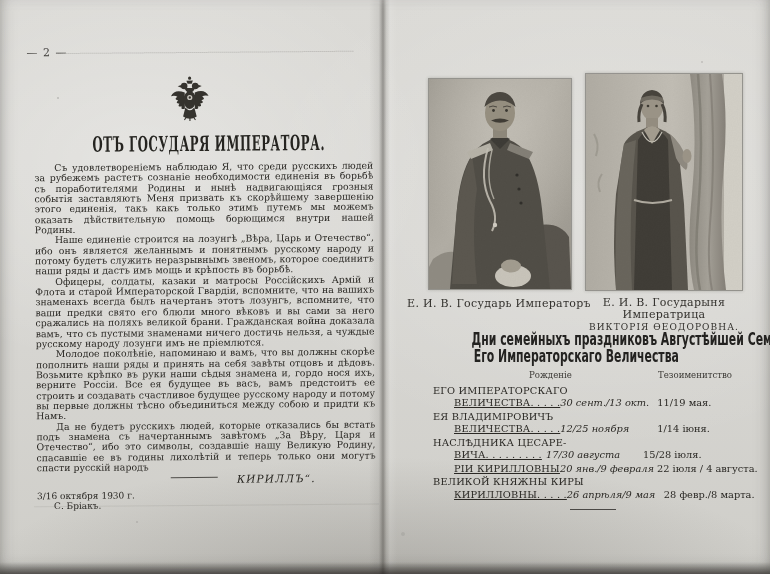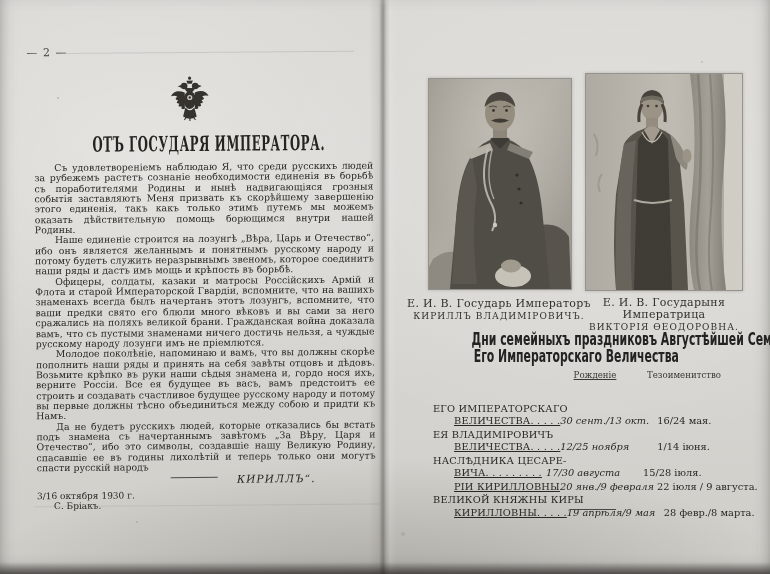--- a/index.html
+++ b/index.html
@@ -47,23 +47,23 @@
   .cap-l1{font-size:11px;letter-spacing:0.3px;line-height:12px;}
   .cap-l2{font-size:9px;letter-spacing:1.1px;line-height:13px;}
 
   .fam-heading{position:absolute;left:0;top:331px;width:387px;text-align:center;
     font-family:"DejaVu Sans","Liberation Sans",sans-serif;font-weight:700;color:#232220;
     font-size:17px;line-height:16.5px;white-space:nowrap;}
   .fam-heading .squeeze{display:inline-block;transform:scaleX(0.64);transform-origin:50% 50%;}
 
   .fam-table{position:absolute;left:50px;top:370px;width:332px;font-size:9.8px;color:#2a2824;}
   .t-headers{position:relative;height:13px;font-size:8.6px;color:#3a3834;}
-  .th-birth{position:absolute;left:112px;width:100px;text-align:center;text-decoration:underline;}
-  .th-name{position:absolute;left:196px;width:110px;text-align:center;}
-  .t-rows{margin-top:20px;}
+  .th-birth{position:absolute;left:96px;width:100px;}
+  .th-name{position:absolute;left:207px;width:110px;text-align:center;}
+  .t-rows{margin-top:2px;}
   .t-row{margin-bottom:1.5px;}
   .t-l1{line-height:12.2px;letter-spacing:0.2px;white-space:nowrap;}
   .t-l2{display:flex;line-height:12.2px;}
   .t-label2{flex:0 0 113px;padding-left:21px;letter-spacing:0.2px;white-space:nowrap;box-sizing:border-box;text-decoration:underline;}
   .t-birth{flex:0 0 97px;white-space:nowrap;font-style:italic;}
   .t-name{flex:1;white-space:nowrap;}
   .end-rule-right{position:absolute;left:187px;top:509px;width:46px;border-top:1.5px solid #4a4845;}
 
   
   .fold{position:absolute;left:369px;top:0;width:28px;height:574px;pointer-events:none;
@@ -209,21 +209,20 @@
         <path d="M84 60 Q96 70 100 84 Q103 92 100 96 Q94 92 90 84 Z" fill="#8f8a80"></path>
         <ellipse cx="101" cy="82" rx="4.5" ry="7" fill="#9b9487"></ellipse>
         <path d="M48 126 Q66 132 86 126" stroke="#b0aba0" stroke-width="2" fill="none"></path>
         <path d="M38 70 Q28 120 30 216 L46 216 Q42 140 50 66 Z" fill="#6b675e" opacity="0.85"></path>
         <rect width="156" height="216" filter="url(#grain2)" opacity="0.12"></rect>
       </svg>
     </div>
 
     <div class="caption caption-1">
       <div class="cap-l1">Е. И. В. Государь Императоръ</div>
-      <div class="cap-l2">КИРИЛЛЪ ВЛАДИМІРОВИЧЪ.</div>
     </div>
     <div class="caption caption-2">
       <div class="cap-l1">Е. И. В. Государыня Императрица</div>
       <div class="cap-l2">ВИКТОРІЯ ѲЕОДОРОВНА.</div>
     </div>
 
     <div class="fam-heading">
       <div><span class="squeeze">Дни семейныхъ праздниковъ Августѣйшей Семьи</span></div>
       <div><span class="squeeze">Его Императорскаго Величества</span></div>
     </div>
@@ -232,21 +231,21 @@
       <div class="t-headers">
         <span class="th-birth">Рожденіе</span>
         <span class="th-name">Тезоименитство</span>
       </div>
       <div class="t-rows">
         <div class="t-row">
           <div class="t-l1">ЕГО ИМПЕРАТОРСКАГО</div>
           <div class="t-l2">
             <span class="t-label2">ВЕЛИЧЕСТВА. . . . .</span>
             <span class="t-birth">30 сент./13 окт.</span>
-            <span class="t-name">16/24 мая.</span>
+            <span class="t-name">11/19 мая.</span>
           </div>
         </div>
         <div class="t-row">
           <div class="t-l1">ЕЯ ВЛАДИМІРОВИЧЪ</div>
           <div class="t-l2">
             <span class="t-label2">ВЕЛИЧЕСТВА. . . . .</span>
             <span class="t-birth">12/25 ноября</span>
             <span class="t-name">1/14 іюня.</span>
           </div>
         </div>
@@ -255,28 +254,28 @@
           <div class="t-l2">
             <span class="t-label2">ВИЧА. . . . . . . . .</span>
             <span class="t-birth">17/30 августа</span>
             <span class="t-name">15/28 іюля.</span>
           </div>
         </div>
         <div class="t-row">
           <div class="t-l2">
             <span class="t-label2">РІИ КИРИЛЛОВНЫ</span>
             <span class="t-birth">20 янв./9 февраля</span>
-            <span class="t-name">22 іюля / 9 августа.</span>
+            <span class="t-name">22 іюля / 4 августа.</span>
           </div>
         </div>
         <div class="t-row">
           <div class="t-l1">ВЕЛИКОЙ КНЯЖНЫ КИРЫ</div>
           <div class="t-l2">
             <span class="t-label2">КИРИЛЛОВНЫ. . . . .</span>
-            <span class="t-birth">19 апрѣля/9 мая</span>
+            <span class="t-birth">26 апрѣля/9 мая</span>
             <span class="t-name">28 февр./8 марта.</span>
           </div>
         </div>
       </div>
     </div>
 
     <div class="end-rule-right"></div>
   </div>
 
   <div class="fold"></div>

